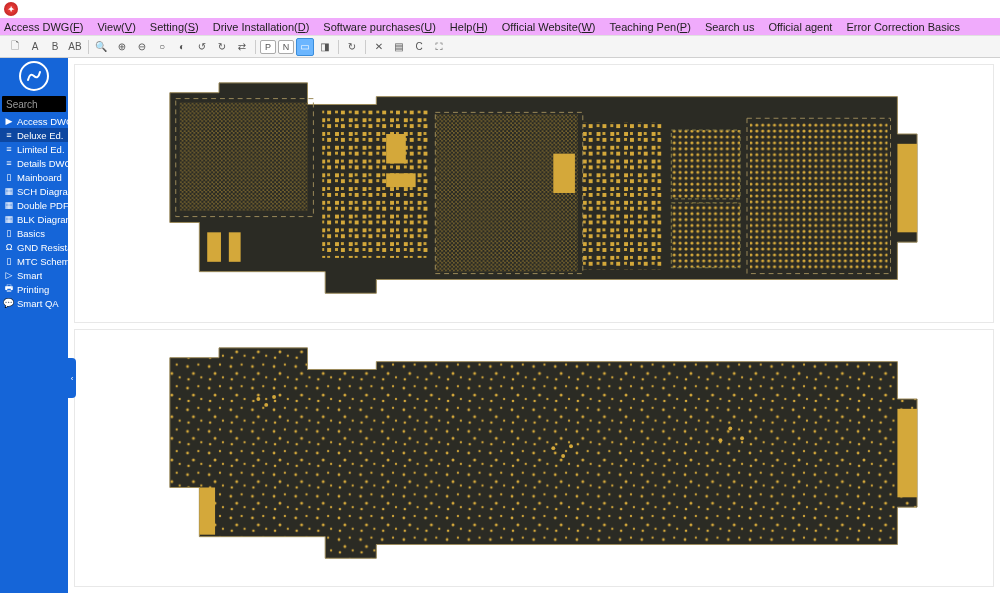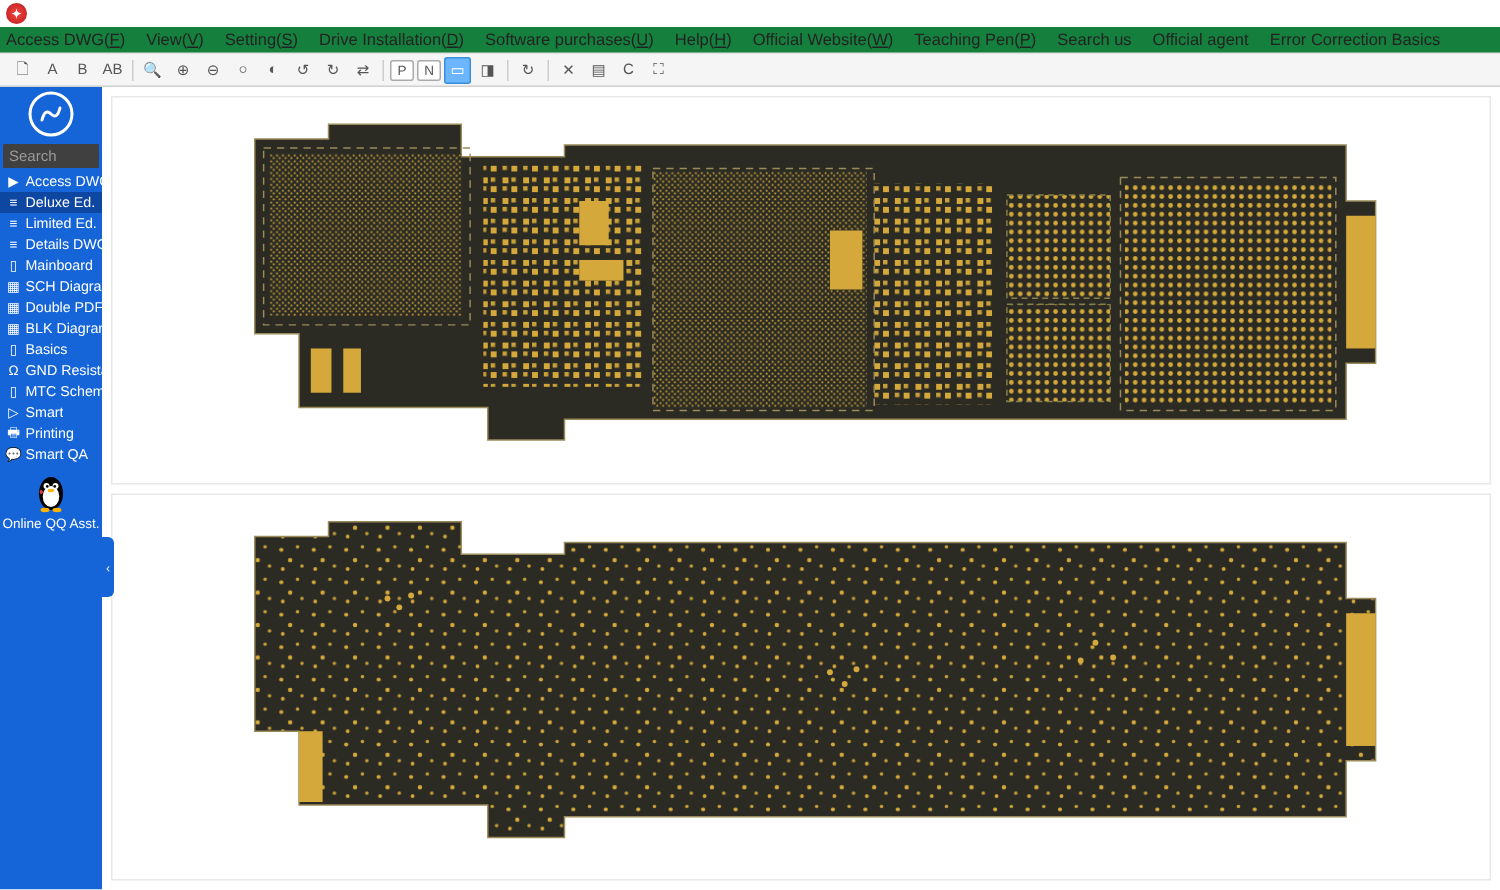--- a/index.html
+++ b/index.html
@@ -2,36 +2,36 @@
 <html><head>
   <meta charset="utf-8">
   <style>
     * { margin: 0; padding: 0; box-sizing: border-box; }
     body { font-family: "Segoe UI", Tahoma, sans-serif; font-size: 11px; overflow: hidden; width: 1000px; height: 593px; background: #fff; }
 
     .title-bar { height: 18px; display: flex; align-items: center; padding-left: 4px; gap: 4px; background: #fff; }
     .title-icon { width: 14px; height: 14px; border-radius: 50%; background: radial-gradient(circle, #e53935 30%, #c62828 70%); display: flex; align-items: center; justify-content: center; color: #fff; font-size: 8px; font-weight: bold; }
     .title-text { color: #333; font-size: 11px; }
 
-    .menu-bar { height: 18px; display: flex; align-items: center; padding-left: 4px; gap: 14px; background: #15803d; border-bottom: 1px solid #e0e0e0; }
+    .menu-bar { height: 18px; display: flex; align-items: center; padding-left: 4px; gap: 14px; background: #f0abfc; border-bottom: 1px solid #e0e0e0; }
     .menu-item { color: #222; font-size: 11px; cursor: pointer; white-space: nowrap; }
     .menu-item u { text-decoration: underline; }
 
     .toolbar { height: 22px; display: flex; align-items: center; padding-left: 6px; gap: 2px; background: #f5f5f5; border-bottom: 1px solid #d0d0d0; }
     .tb-btn { width: 18px; height: 18px; display: flex; align-items: center; justify-content: center; font-size: 10px; color: #555; cursor: pointer; border-radius: 2px; }
     .tb-sep { width: 1px; height: 14px; background: #ccc; margin: 0 2px; }
     .tb-btn.boxed { background: #fff; border: 1px solid #aaa; width: 16px; height: 14px; font-size: 9px; }
     .tb-btn.blue-bg { background: #6bb6ff; color: #fff; border: 1px solid #3a8ddb; }
 
     .main { display: flex; height: 535px; }
 
     .sidebar { width: 68px; background: #1565d8; display: flex; flex-direction: column; color: #fff; font-size: 10px; position: relative; }
     .logo-area { height: 36px; display: flex; align-items: center; justify-content: center; background: #1565d8; }
     .logo-circle { width: 30px; height: 30px; border: 2px solid #fff; border-radius: 50%; display: flex; align-items: center; justify-content: center; font-weight: bold; font-size: 14px; color: #fff; }
-    .search-box { margin: 2px 2px; height: 16px; background: #404040; color: #999; font-size: 10px; padding: 0 4px; display: flex; align-items: center; border-radius: 1px; }
+    .search-box { margin: 2px 2px; height: 16px; background: #000000; color: #999; font-size: 10px; padding: 0 4px; display: flex; align-items: center; border-radius: 1px; }
     .side-item { height: 14px; display: flex; align-items: center; padding-left: 4px; gap: 3px; cursor: pointer; white-space: nowrap; overflow: hidden; }
     .side-item.active { background: #0d47a1; }
     .side-icon { width: 10px; display: inline-flex; justify-content: center; font-size: 9px; flex-shrink: 0; }
     .side-label { font-size: 9.5px; overflow: hidden; text-overflow: clip; }
     .qq-area { margin-top: 4px; display: flex; flex-direction: column; align-items: center; gap: 2px; }
     .qq-icon { width: 24px; height: 28px; }
     .qq-label { font-size: 9px; text-align: center; }
     .collapse-handle { position: absolute; right: -8px; top: 300px; width: 8px; height: 40px; background: #1565d8; border-radius: 0 4px 4px 0; display: flex; align-items: center; justify-content: center; color: #fff; font-size: 8px; cursor: pointer; }
 
     .viewer { flex: 1; background: #fff; display: flex; flex-direction: column; gap: 6px; padding: 6px; overflow: hidden; }
@@ -149,35 +149,20 @@
         </div>
         <div class="side-item">
           <span class="side-icon">🖶</span>
           <span class="side-label">Printing</span>
         </div>
         <div class="side-item">
           <span class="side-icon">💬</span>
           <span class="side-label">Smart QA</span>
         </div>
       </div>
-    <div class="qq-area">
-      <svg class="qq-icon" viewBox="0 0 24 28">
-        <ellipse cx="12" cy="15" rx="8" ry="11" fill="#000"></ellipse>
-        <ellipse cx="12" cy="17" rx="5.5" ry="7" fill="#fff"></ellipse>
-        <circle cx="9" cy="10" r="2" fill="#fff"></circle>
-          <circle cx="15" cy="10" r="2" fill="#fff"></circle>
-        <circle cx="9.5" cy="10.3" r="0.9" fill="#000"></circle>
-          <circle cx="14.5" cy="10.3" r="0.9" fill="#000"></circle>
-        <ellipse cx="12" cy="13" rx="2.2" ry="1.1" fill="#ffb300"></ellipse>
-        <path d="M6 15 Q5 14 6 13" stroke="#e53935" stroke-width="2" fill="none"></path>
-        <ellipse cx="8" cy="26" rx="3" ry="1.5" fill="#ffb300"></ellipse>
-          <ellipse cx="16" cy="26" rx="3" ry="1.5" fill="#ffb300"></ellipse>
-      </svg>
-      <span class="qq-label">Online QQ Asst.</span>
-    </div>
     <div class="collapse-handle">‹</div>
   </div>
 
   <div class="viewer">
     <div class="pcb-panel">
       <svg class="pcb-svg" viewBox="0 0 800 240" preserveAspectRatio="xMidYMid meet">
         <defs>
           <pattern id="pads1" width="14" height="14" patternUnits="userSpaceOnUse">
             <rect width="14" height="14" fill="#2b2b24"></rect>
             <rect x="2" y="2" width="4" height="4" fill="#d4a83a"></rect>

